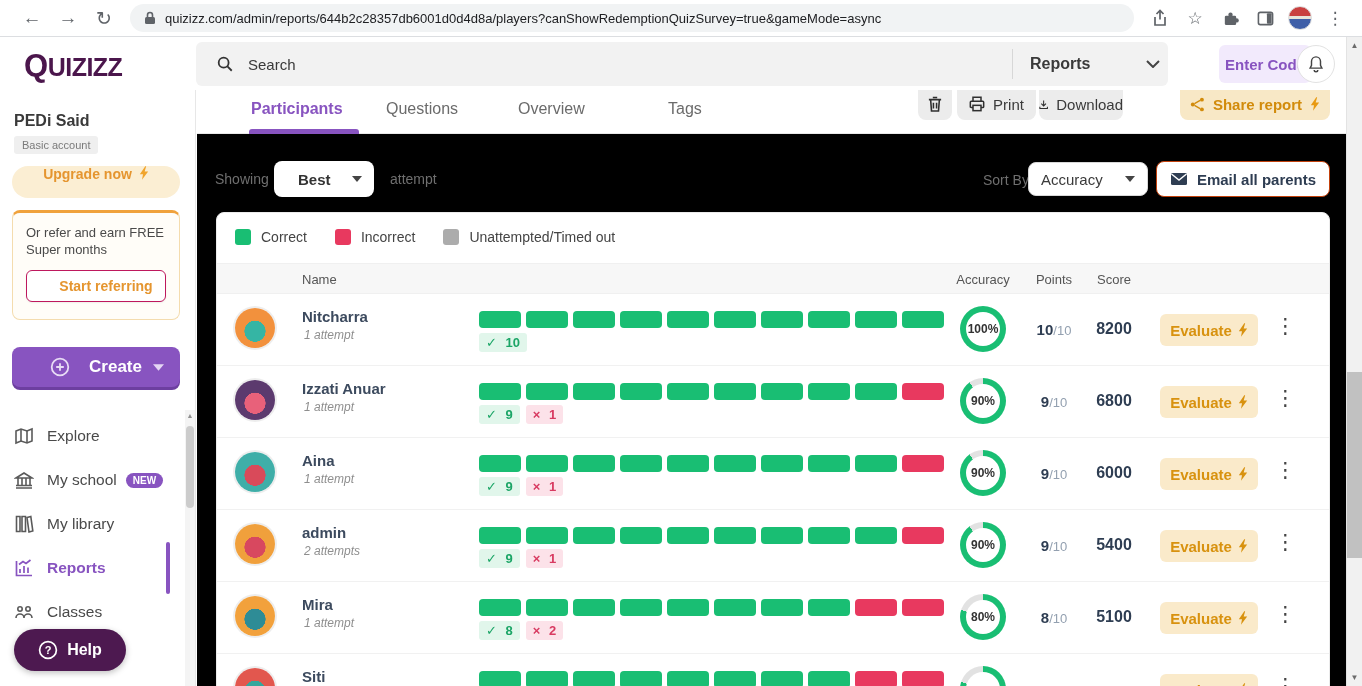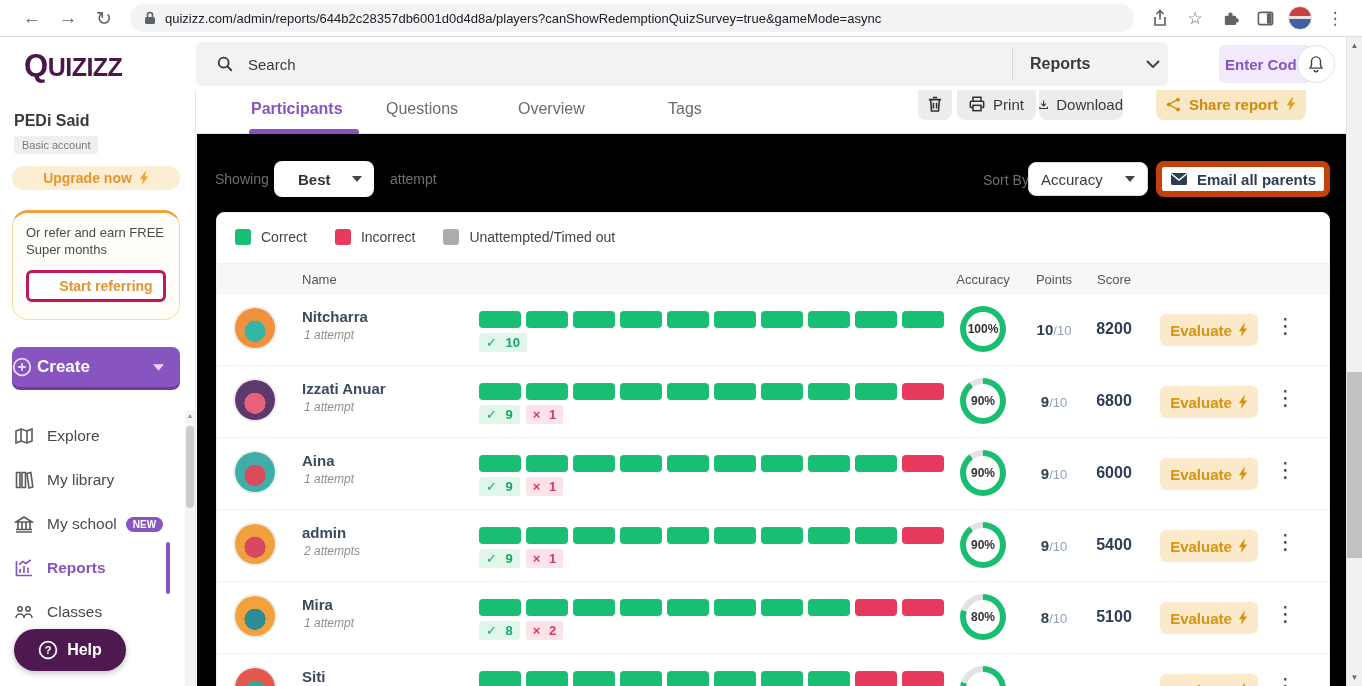--- a/index.html
+++ b/index.html
@@ -41,32 +41,32 @@
                 font-family:inherit;margin-left:32px; }
   .bell-btn { position:absolute; left:1297px; top:8px; width:38px; height:38px; border:1px solid #E2E2E2;
               border-radius:50%; background:#fff; display:grid; place-items:center; cursor:pointer; }
 
   
   .sidebar { position:absolute; top:90px; left:0; width:196px; height:596px; background:#fff;
              border-right:1px solid #E7E7E7; z-index:4; }
   .user-name { position:absolute; left:14px; top:22px; font-size:16px; font-weight:700; color:#3A3A3A; }
   .account-badge { position:absolute; left:14px; top:46px; background:#EFEFEF; color:#7A7A7A; font-size:11px;
                    padding:3px 8px; border-radius:3px; }
-  .upgrade { position:absolute; left:12px; top:76px; width:168px; height:24px; border:none; border-radius:16px;
-             background:#FBEED3; color:#E5952F; font-size:14px; font-weight:700; display:flex; align-items:center;
+  .upgrade { position:absolute; left:12px; top:76px; width:168px; height:32px; border:none; border-radius:16px;
+             background:#FBEED3; color:#E5952F; font-size:14px; font-weight:700; display:flex; align-items:flex-start;
              justify-content:center; gap:7px; cursor:pointer; font-family:inherit; }
   .refcard { position:absolute; left:12px; top:120px; width:168px; height:110px; background:#FFFDF8;
-             border:1px solid #F4DCAE; border-top:3px solid #F0A23C; border-radius:16px; padding:12px 13px; }
+             border:1px solid #F4DCAE; border-top:3px solid #F0A23C; border-radius:8px; padding:12px 13px; }
   .refcard .txt { font-size:13px; color:#4A4A4A; line-height:1.3; }
-  .start-ref { margin-top:11px; width:140px; height:32px; background:#fff; border:3px solid #be185d; border-radius:6px;
+  .start-ref { margin-top:11px; width:140px; height:32px; background:#fff; border:1px solid #be185d; border-radius:6px;
                color:#E5952F; font-size:14px; font-weight:700; cursor:pointer; box-shadow:0 1px 2px rgba(0,0,0,.06);
                font-family:inherit;padding-left:20px; }
   .create-btn { position:absolute; left:12px; top:257px; width:168px; height:40px; border:none; border-radius:8px;
                 background:var(--purple); box-shadow:0 3px 0 #6D3FA0; color:#fff; font-size:17px; font-weight:700;
-                display:flex; align-items:center; gap:5px; cursor:pointer; font-family:inherit; }
+                display:flex; align-items:center; justify-content:center; gap:19px; cursor:pointer; font-family:inherit; }
   .create-caret { position:absolute; right:16px; }
   .nav { position:absolute; left:0; top:324px; width:186px; }
   .nav-item { position:relative; height:44px; display:flex; align-items:center; padding-left:14px; gap:13px;
               font-size:15.5px; color:#4A4A4A; cursor:pointer; }
   .nav-item svg { stroke:#5A5A5A; }
   .nav-item.active { color:var(--purple); font-weight:700; }
   .nav-item.active svg { stroke:var(--purple); }
   .nav-ind { position:absolute; right:16px; top:-4px; width:4px; height:52px; background:var(--purple); border-radius:2px; }
   .new-badge { background:var(--purple); color:#fff; font-size:10px; font-weight:700; padding:2px 7px;
                border-radius:9px; margin-left:-4px; }
@@ -96,21 +96,21 @@
   .main-bg { position:absolute; left:197px; top:134px; width:1149px; height:552px; background:#000000; }
   .ctl-label { position:absolute; font-size:14px; color:#6F6F6F; }
   .best-select { position:absolute; left:77px; top:27px; width:100px; height:36px; background:#fff; border:none;
                  border-radius:8px; box-shadow:0 1px 4px rgba(0,0,0,.18); display:flex; align-items:center;
                  justify-content:space-between; padding:0 12px 0 24px; font-size:15px; font-weight:700; color:#333;
                  cursor:pointer; }
   .sort-select { position:absolute; left:831px; top:28px; width:120px; height:34px; background:#fff;
                  border:1px solid #D8D8D8; border-radius:8px; display:flex; align-items:center;
                  justify-content:space-between; padding:0 12px; font-size:15px; color:#3A3A3A; cursor:pointer; }
   .email-btn { position:absolute; left:959px; top:27px; width:174px; height:36px; background:#fff;
-               border:6px solid #c2410c; border-radius:8px; display:flex; align-items:center; justify-content:center;
+               border:1px solid #c2410c; border-radius:8px; display:flex; align-items:center; justify-content:center;
                gap:9px; font-size:15px; font-weight:700; color:#2E3D52; cursor:pointer; font-family:inherit; }
 
   
   .card { position:absolute; left:19px; top:78px; width:1114px; height:500px; background:#fff;
           border:1px solid #EBEBEB; border-radius:8px 8px 0 0; box-shadow:0 1px 3px rgba(0,0,0,.04); }
   .legend { position:absolute; left:18px; top:16px; display:flex; gap:28px; align-items:flex-end; }
   .legend-item { display:flex; align-items:center; gap:10px; font-size:14px; color:#444; }
   .swatch { width:16px; height:16px; border-radius:3px; }
   .sw-g { background:var(--green); } .sw-r { background:var(--red); } .sw-u { background:var(--graysw); }
   .thead { position:absolute; left:0; top:50px; width:100%; height:31px; background:#F7F7F7;
@@ -260,32 +260,32 @@
   <div class="nav">
     <div class="nav-item">
       <svg width="20" height="20" viewBox="0 0 20 20" fill="none" stroke-width="1.6">
           <path d="M2 5l5-2 6 2 5-2v12l-5 2-6-2-5 2z"></path>
           <path d="M7 3v12M13 5v12"></path>
         </svg>
       <span>Explore</span>
     </div>
     <div class="nav-item">
       <svg width="20" height="20" viewBox="0 0 20 20" fill="none" stroke-width="1.6">
+          <path d="M2 8l8-5 8 5z"></path>
+          <path d="M4 8v7M8 8v7M12 8v7M16 8v7M2 15.5h16M2 18h16"></path>
+        </svg>
+      <span>My school</span>
+      <span class="new-badge">NEW</span>
+    </div>
+    <div class="nav-item">
+      <svg width="20" height="20" viewBox="0 0 20 20" fill="none" stroke-width="1.6">
           <path d="M2.5 2.5h3.5v15H2.5zM8 2.5h3.5v15H8z"></path>
           <path d="M13 3.5l3.8-1 2 14.5-3.8 1z"></path>
         </svg>
       <span>My library</span>
-    </div>
-    <div class="nav-item">
-      <svg width="20" height="20" viewBox="0 0 20 20" fill="none" stroke-width="1.6">
-          <path d="M2 8l8-5 8 5z"></path>
-          <path d="M4 8v7M8 8v7M12 8v7M16 8v7M2 15.5h16M2 18h16"></path>
-        </svg>
-      <span>My school</span>
-      <span class="new-badge">NEW</span>
     </div>
     <div class="nav-item active">
       <svg width="20" height="20" viewBox="0 0 20 20" fill="none" stroke-width="1.7">
           <path d="M2.5 3v14.5H18"></path>
           <path d="M6 15v-4M10 15V8M14 15V9.5"></path>
           <path d="M5 6.5l4-3 3 2 4.5-3.5"></path>
         </svg>
       <span>Reports</span>
       <span class="nav-ind"></span>
     </div>
@@ -335,21 +335,21 @@
       </svg>
     <span>Print</span>
   </button>
   <button class="act-btn" style="left:842px;width:84px">
     <svg width="15" height="15" viewBox="0 0 16 16">
         <path d="M8 1v9M4 6.5l4 4 4-4" stroke="#2F2F2F" stroke-width="1.8" fill="none"></path>
         <path d="M1.5 12v3h13v-3" stroke="#2F2F2F" stroke-width="1.8" fill="none"></path>
       </svg>
     <span>Download</span>
   </button>
-  <button class="act-btn share" style="left:959px;width:150px">
+  <button class="act-btn share" style="left:983px;width:150px">
     <svg width="15" height="15" viewBox="0 0 16 16" fill="currentColor">
         <circle cx="3" cy="8" r="2.1"></circle>
         <circle cx="12.7" cy="2.8" r="2.1"></circle>
         <circle cx="12.7" cy="13.2" r="2.1"></circle>
         <path d="M4.8 7l6-3.3M4.8 9l6 3.3" stroke="currentColor" stroke-width="1.5"></path>
       </svg>
     <span>Share report</span>
     <svg width="10" height="14" viewBox="0 0 12 16">
         <path d="M7.5 0 1 9.5h3.8L3.6 16 11 6.2H6.8L8.6 0z" fill="#E89A12"></path>
       </svg>

